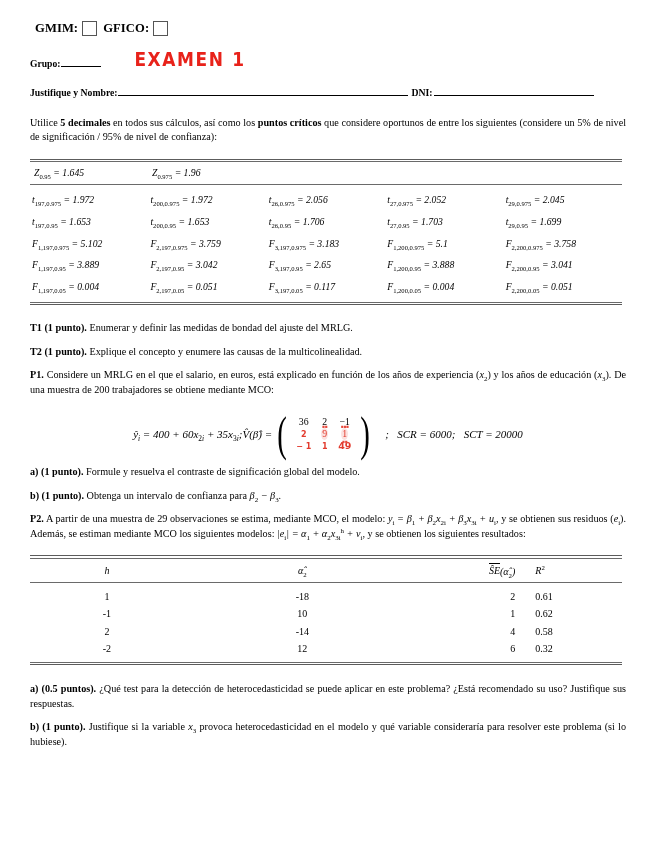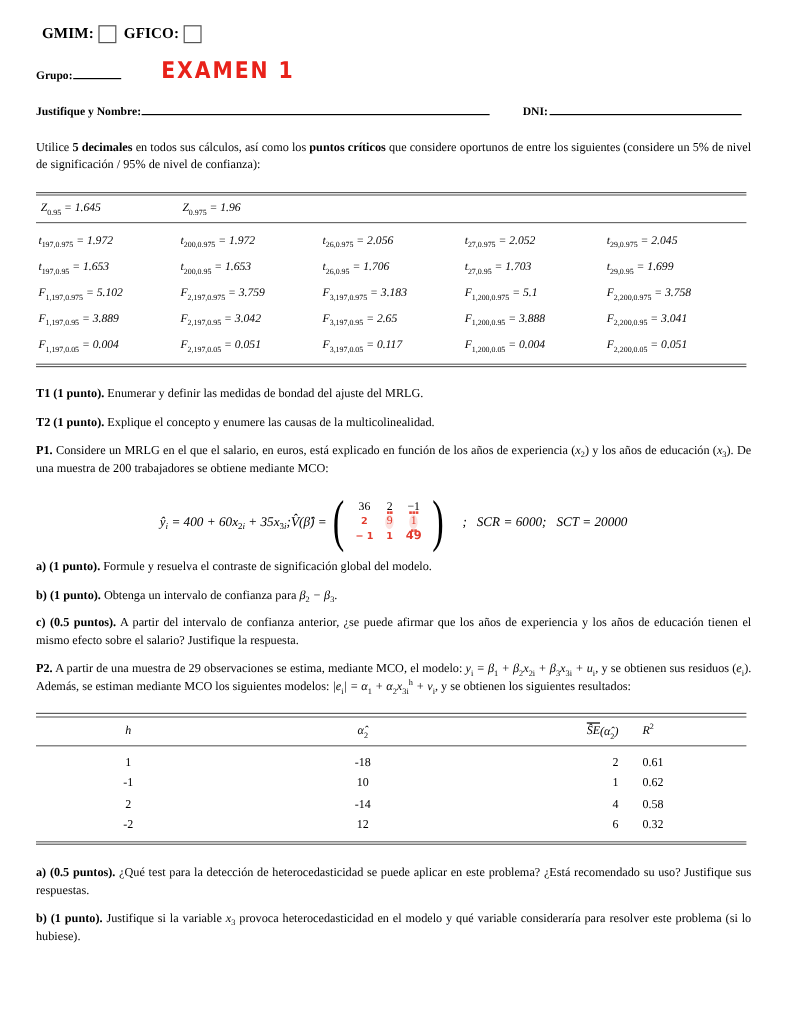--- a/index.html
+++ b/index.html
@@ -88,21 +88,21 @@
     font-weight: bold;
     font-size: 9.7px;
   }
   .dotline {
     display: inline-block;
     border-bottom: 1.1px solid #000;
     height: 9px;
   }
   .dl-nombre { width: 290px; margin-left: 0px; }
   .dl-dni { width: 160px; margin-left: 1px; }
-  .dni-label { margin-left: 28px; }
+  .dni-label { margin-left: 4px; }
 
   
   .para {
     margin-top: 12px;
     text-align: justify;
     font-size: 10.2px;
     line-height: 1.42;
   }
   .para.tight { margin-top: 9px; }
   b, .b { font-weight: bold; }
@@ -371,24 +371,20 @@
   <div class="para" style="margin-top:4px;">
     <b>a) (1 punto).</b>
     <span>Formule y resuelva el contraste de significación global del modelo.</span>
   </div>
 
   <div class="para tight">
     <b>b) (1 punto).</b>
     <span>Obtenga un intervalo de confianza para </span><i>β<sub>2</sub> − β<sub>3</sub></i><span>.</span>
   </div>
 
-  <div class="para tight">
-    <b>c) (0.5 puntos).</b>
-    <span>A partir del intervalo de confianza anterior, ¿se puede afirmar que los años de experiencia y los años de educación tienen el mismo efecto sobre el salario? Justifique la respuesta.</span>
-  </div>
 
 
   <div class="para tight">
     <b>P2.</b>
     <span>A partir de una muestra de 29 observaciones se estima, mediante MCO, el modelo: </span><i>y<sub>i</sub> = β<sub>1</sub> + β<sub>2</sub>x<sub>2i</sub> + β<sub>3</sub>x<sub>3i</sub> + u<sub>i</sub></i><span>, y se obtienen sus residuos (<i>e<sub>i</sub></i>). Además, se estiman mediante MCO los siguientes modelos: </span><i>|e<sub>i</sub>| = α<sub>1</sub> + α<sub>2</sub>x<sub>3i</sub><sup>h</sup> + ν<sub>i</sub></i><span>, y se obtienen los siguientes resultados:</span>
   </div>
 
   <div class="res-wrap">
     <hr class="hr-thick">
     <div class="hr-gap"></div>

